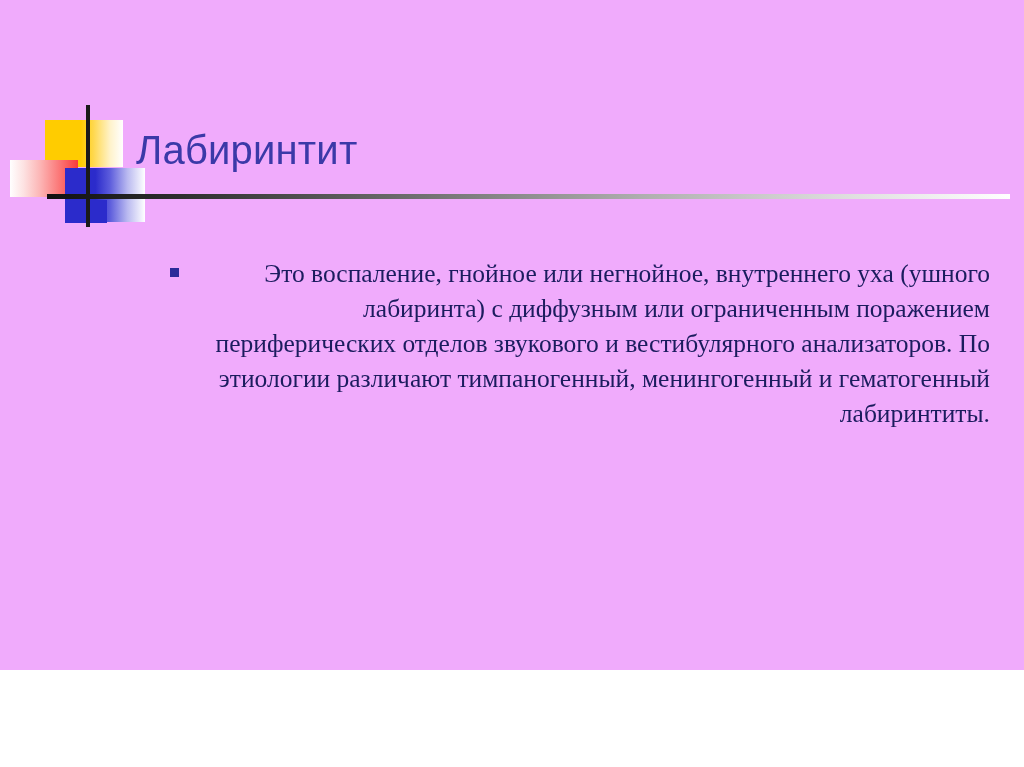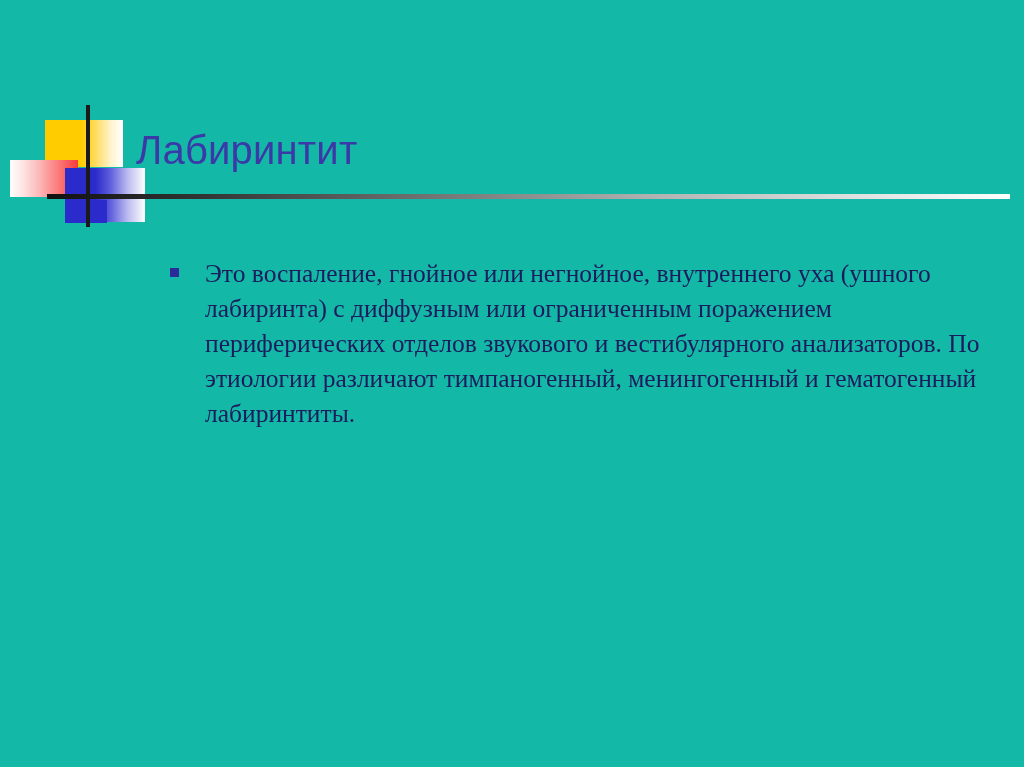--- a/index.html
+++ b/index.html
@@ -11,22 +11,22 @@
     width: 1024px;
     height: 767px;
     background: #ffffff;
     font-family: "Liberation Serif", "DejaVu Serif", serif;
     overflow: hidden;
   }
 
   .slide {
     position: relative;
     width: 1024px;
-    height: 767px;
-    background: #14b8a6;
+    height: 670px;
+    background: #f0abfc;
     overflow: hidden;
   }
 
   
   .deco {
     position: absolute;
     left: 0;
     top: 0;
     width: 1024px;
     height: 240px;
@@ -123,21 +123,21 @@
     margin-right: 26px;
     background: #2B2B99;
   }
 
   .bullet-text {
     flex: 1 1 auto;
     font-family: "Liberation Serif", "DejaVu Serif", serif;
     font-size: 25.5px;
     line-height: 35px;
     color: #1B1C5E;
-    text-align: left;
+    text-align: right;
   }
 </style>
 </head>
 <body>
 
 <div class="slide">
 
   <div class="deco">
     <div class="deco-yellow"></div>
     <div class="deco-red"></div>

